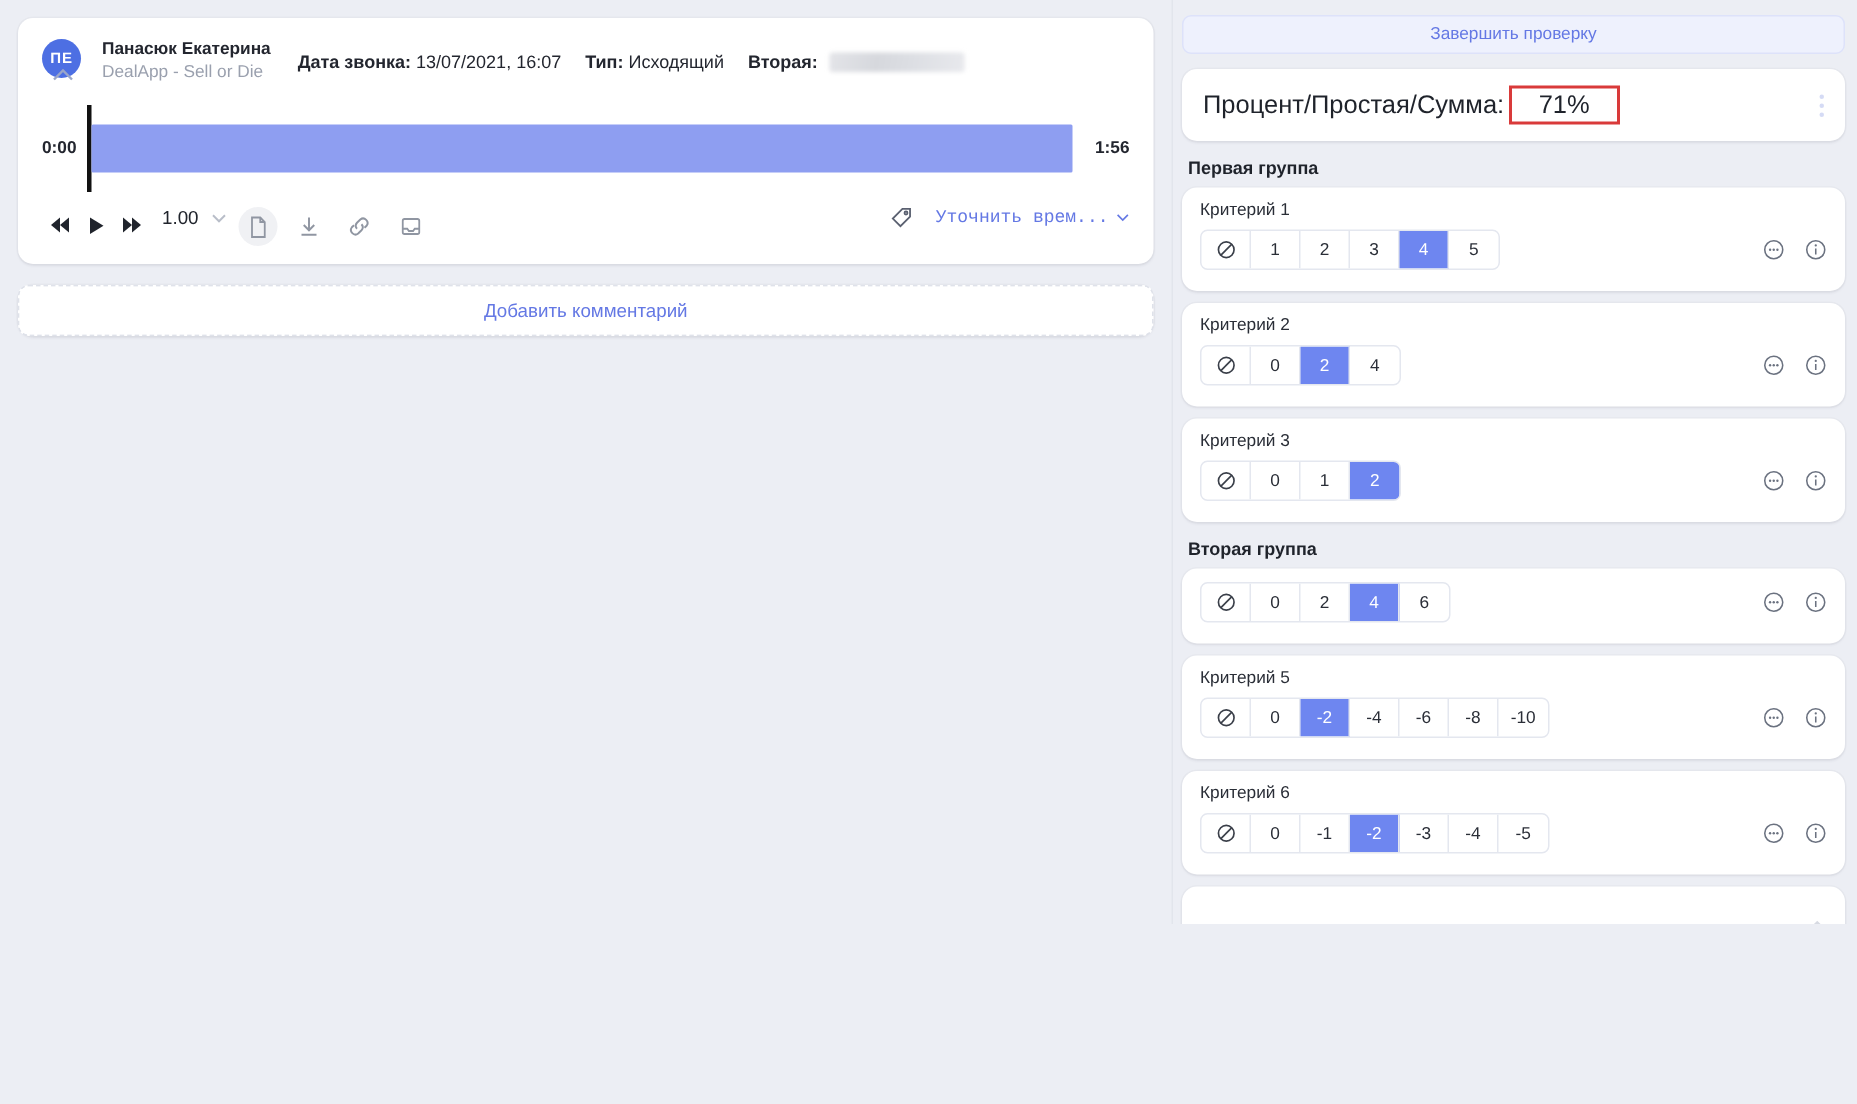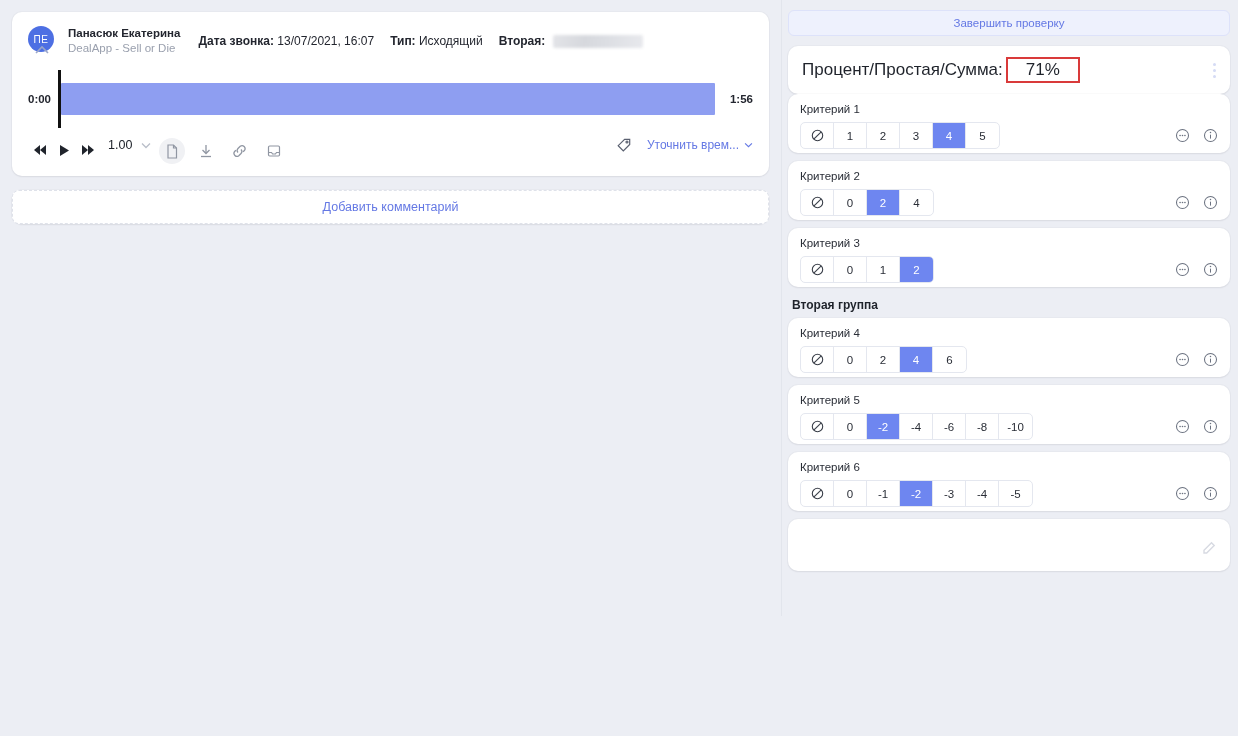--- a/index.html
+++ b/index.html
@@ -23,21 +23,21 @@
     box-shadow: 0 1px 2px rgba(22,30,60,.07), 0 0 0 1px rgba(22,30,60,.025);
   }
 
   
   .call-card { padding: 14px 16px 12px 16px; }
   .call-head { display: flex; align-items: center; gap: 10px; }
   .avatar-wrap { position: relative; width: 30px; height: 30px; flex: none; }
   .avatar {
     width: 26px; height: 26px; border-radius: 50%;
     background: #4d6fe3; color: #fff;
-    font-size: 10px; font-weight: 400; letter-spacing: .5px;
+    font-size: 10px; font-weight: 700; letter-spacing: .5px;
     display: flex; align-items: center; justify-content: center;
   }
   .avatar-badge {
     position: absolute; left: 6px; top: 16px;
     width: 16px; height: 14px; color: #9aa6c9;
   }
   .who { line-height: 1.15; }
   .who-name { font-size: 11.5px; font-weight: 700; color: #23262f; white-space: nowrap; }
   .who-org { font-size: 11.5px; color: #9aa0ae; white-space: nowrap; margin-top: 1px; }
   .meta { display: flex; align-items: center; gap: 16px; margin-left: 8px; font-size: 12px; }
@@ -70,21 +70,21 @@
     width: 24px; height: 24px; color: #20242c; cursor: pointer;
   }
   .speed { font-size: 12.5px; color: #20242c; margin-left: 8px; }
   .speed-caret { color: #b9bec9; margin-left: 5px; display: inline-flex; }
   .icon-btn {
     width: 26px; height: 26px; margin-left: 8px; border-radius: 50%;
     display: flex; align-items: center; justify-content: center;
     color: #9096a2; cursor: pointer;
   }
   .icon-btn.hl { background: #f0f1f4; }
-  .transport-right { margin-left: auto; display: flex; align-items: center; gap: 16px; }
+  .transport-right { margin-left: auto; display: flex; align-items: center; gap: 16px; font-family: Liberation Mono, monospace; }
   .tag-icon { color: #5a6070; display: flex; }
   .refine {
     font-size: 12px; color: #6478e4; cursor: pointer;
     display: flex; align-items: center; gap: 5px;
   }
 
   
   .comment-card { margin-top: 14px; }
   .comment-btn {
     border: 1px dashed #dfe2ea; border-radius: 7px;
@@ -116,21 +116,21 @@
     border: 2px solid #d93a3a; padding: 0 18px; margin-left: 3px;
     line-height: 1.25; display: inline-block;
   }
   .kebab { margin-left: auto; display: flex; flex-direction: column; gap: 3px; cursor: pointer; }
   .kebab i { width: 3px; height: 3px; border-radius: 50%; background: #d5dbf5; display: block; }
 
   .group-title {
     font-size: 12px; font-weight: 700; color: #1f232b;
     margin: 11px 0 6px 4px;
   }
-  .crit-card { padding: 9px 12px 4px 12px; margin-bottom: 8px; }
+  .crit-card { padding: 9px 12px 14px 12px; margin-bottom: 8px; }
   .crit-label { font-size: 11.5px; color: #2a2e37; margin-bottom: 7px; }
   .crit-row { display: flex; align-items: center; }
   .seg {
     display: flex; border: 1px solid #e4e7ef; border-radius: 5px; overflow: hidden; background: #fff;
   }
   .seg-item {
     min-width: 33px; height: 25px; padding: 0 6px;
     display: flex; align-items: center; justify-content: center;
     font-size: 11.5px; color: #2a2e37;
     border-right: 1px solid #e4e7ef; cursor: pointer; white-space: nowrap;
@@ -279,20 +279,21 @@
         <span>Процент/Простая/Сумма:</span><span class="score-val">71%</span>
       </div>
       <div class="kebab">
           <i></i>
           <i></i>
           <i></i>
         </div>
     </div>
 
     <div id="groups">
+        <div class="group-title">Первая группа</div>
         <div class="card crit-card">
           <div class="crit-label">Критерий 1</div>
           <div class="crit-row">
             <div class="seg">
               <div class="seg-item">
                 <span class="ban">
                   <svg width="13" height="13" viewBox="0 0 14 14" fill="none" stroke="currentColor" stroke-width="1.2">
                     <circle cx="7" cy="7" r="5.6"></circle>
                     <path d="M3 11 L11 3"></path>
                   </svg>
@@ -388,21 +389,20 @@
                   <circle cx="8" cy="8" r="6.4"></circle>
                   <path d="M8 7.1 V11.3"></path>
                   <circle cx="8" cy="4.9" r=".8" fill="currentColor" stroke="none"></circle>
                 </svg>
               </span>
             </div>
           </div>
         </div>
         <div class="group-title">Вторая группа</div>
         <div class="card crit-card">
-          <div class="crit-label">Критерий 4</div>
           <div class="crit-row">
             <div class="seg">
               <div class="seg-item">
                 <span class="ban">
                   <svg width="13" height="13" viewBox="0 0 14 14" fill="none" stroke="currentColor" stroke-width="1.2">
                     <circle cx="7" cy="7" r="5.6"></circle>
                     <path d="M3 11 L11 3"></path>
                   </svg>
                 </span>
               </div>

